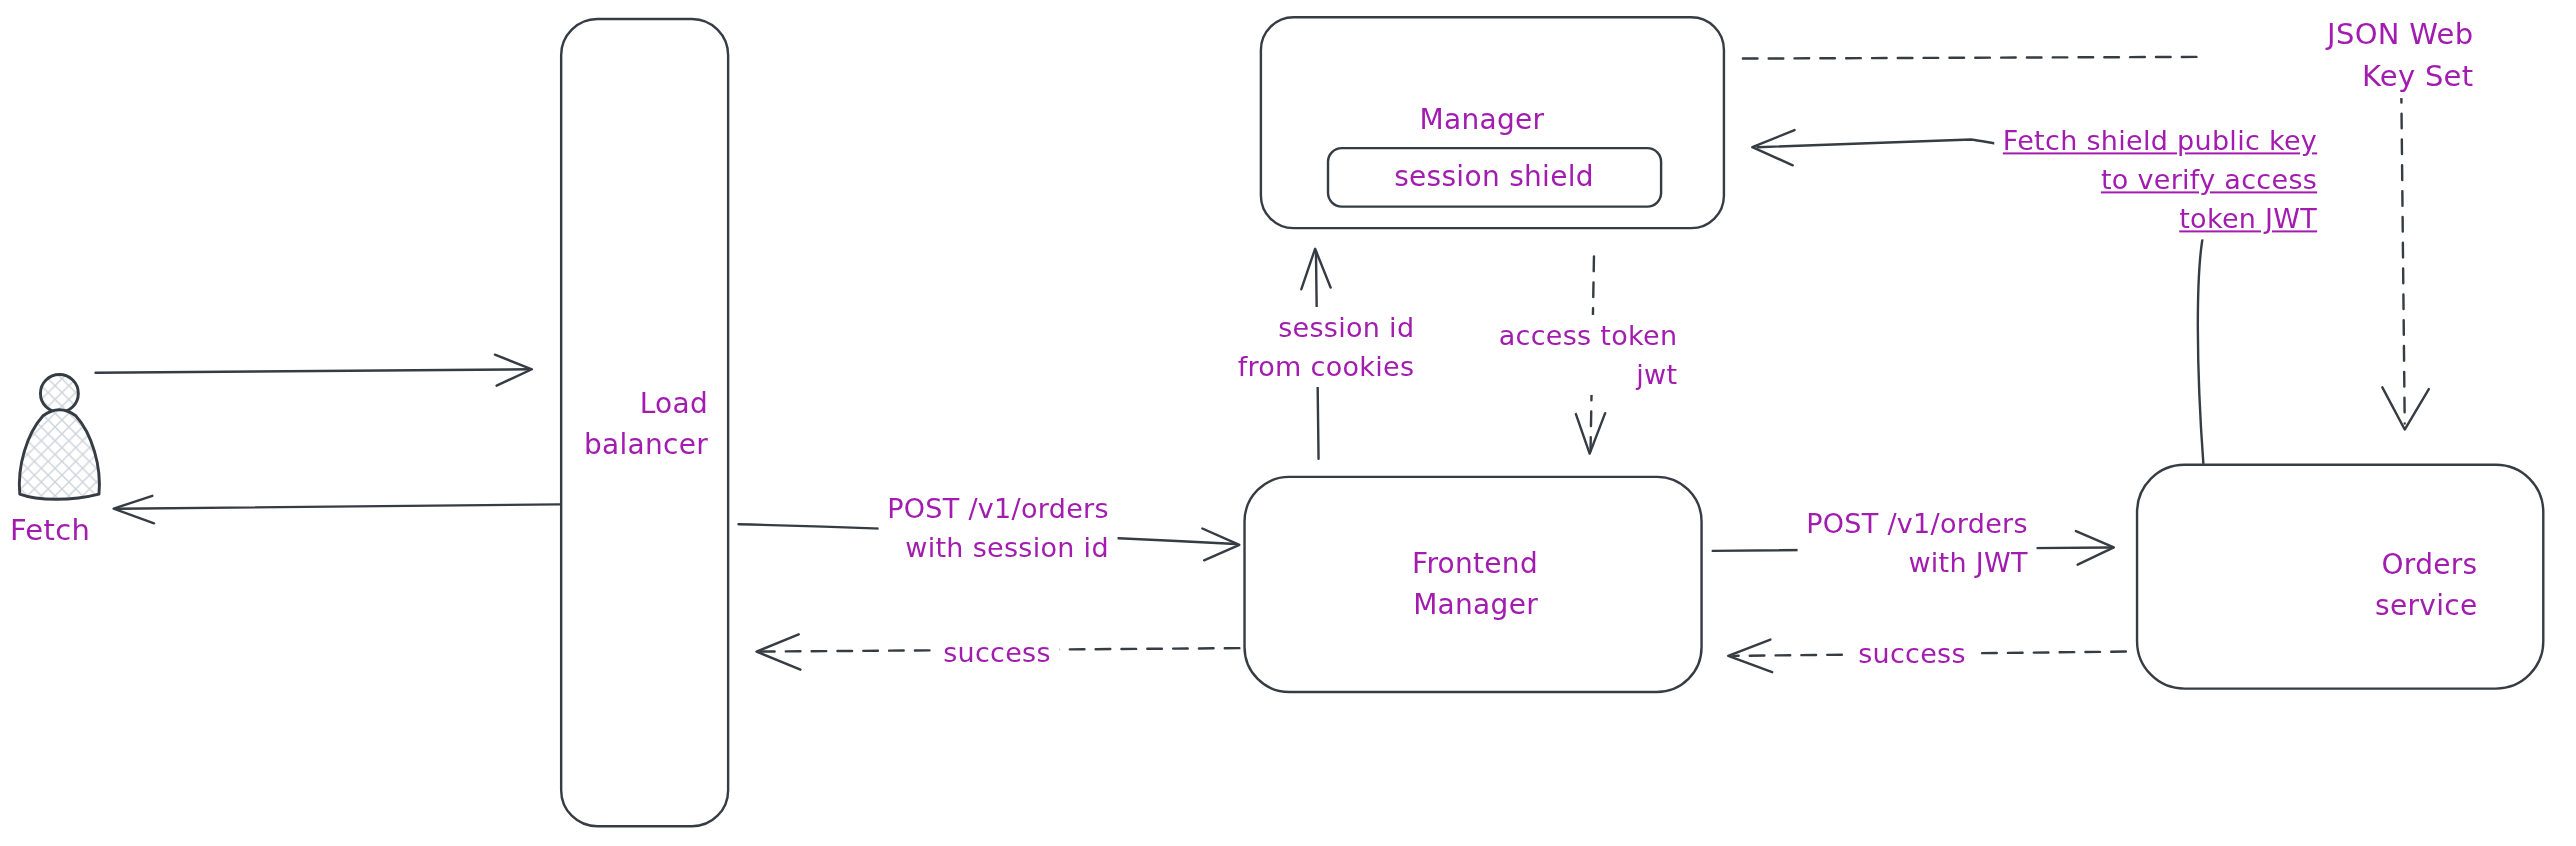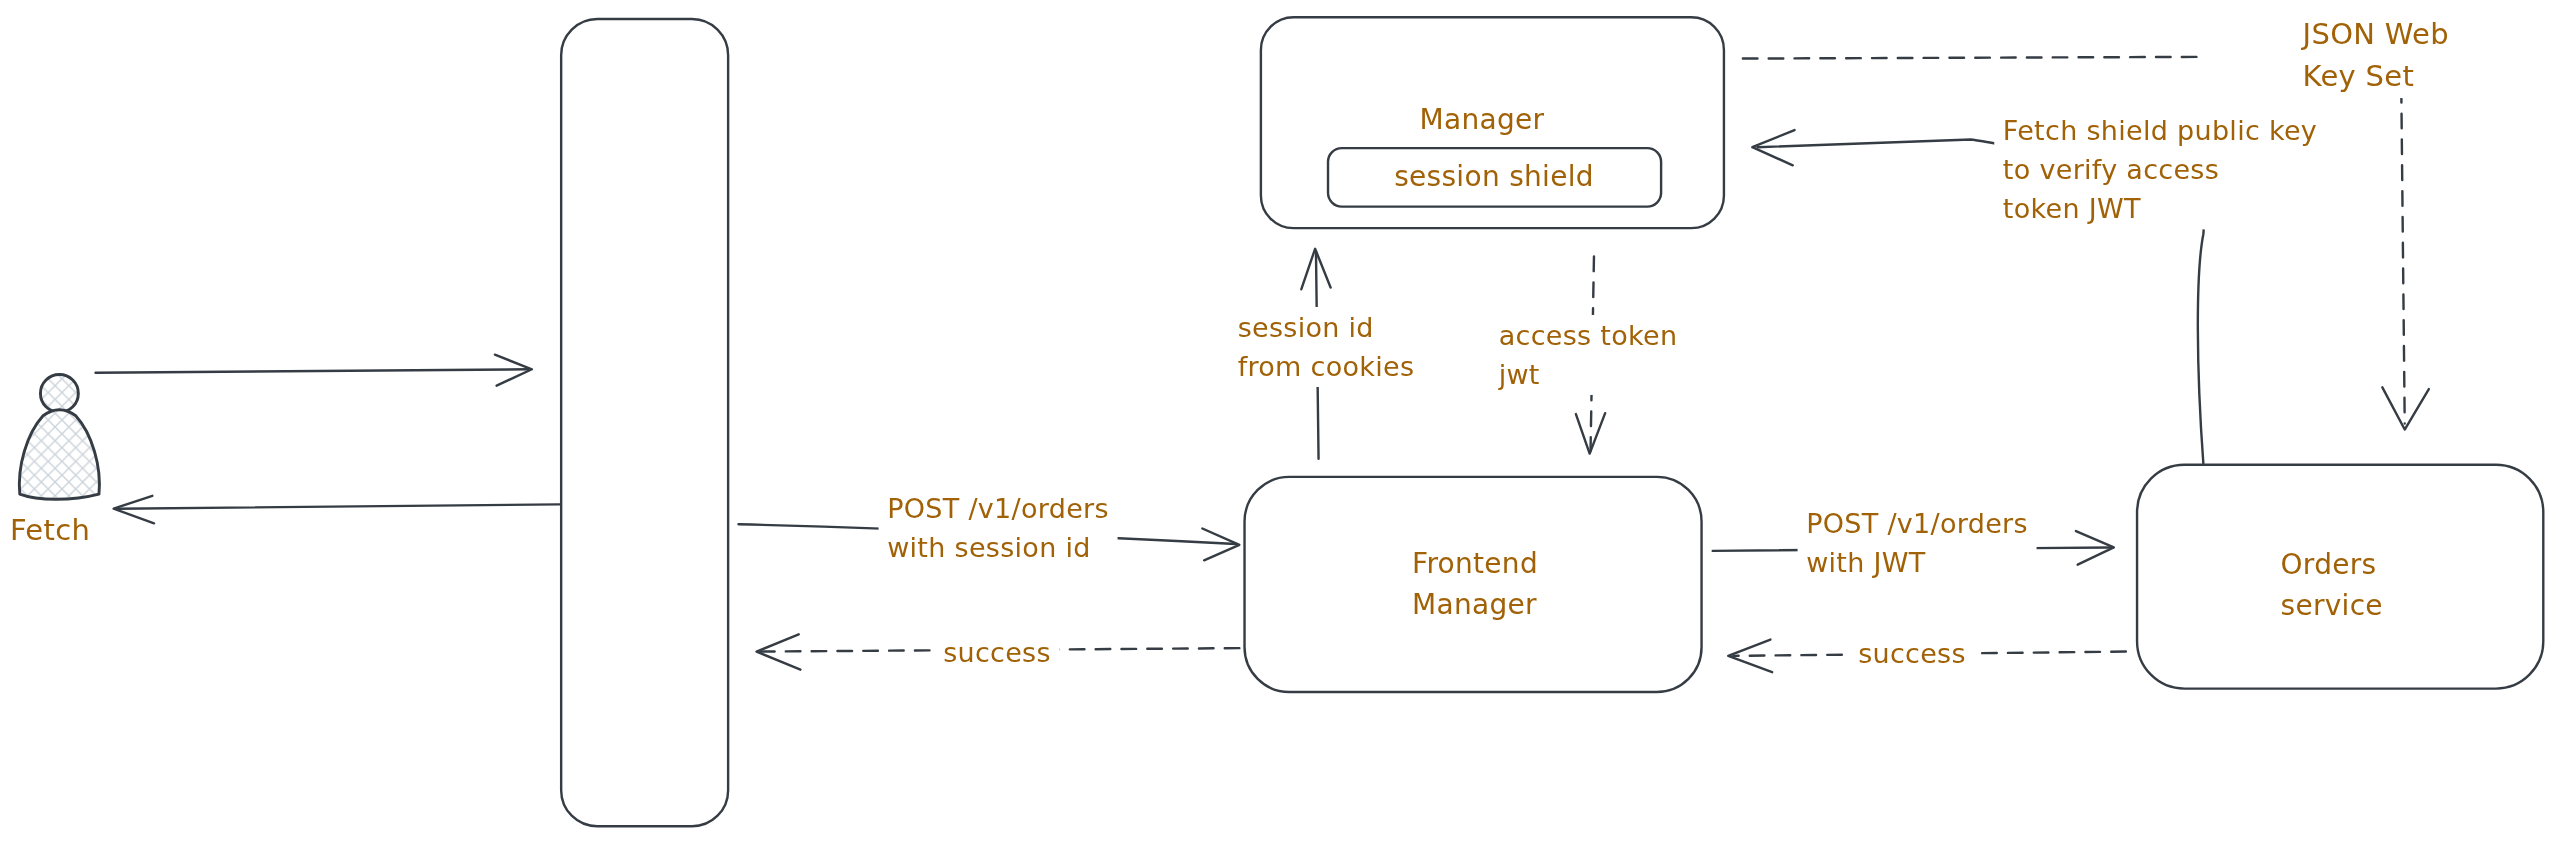--- a/index.html
+++ b/index.html
@@ -8,22 +8,22 @@
     width: 2576px;
     height: 847px;
     background: #ffffff;
     font-family: "DejaVu Sans", "Liberation Sans", sans-serif;
     overflow: hidden;
   }
   #diagram-svg { position: absolute; left: 0; top: 0; }
   .lbl {
     position: absolute;
     transform: translate(-50%, -50%);
-    text-align: left;
-    color: #a16207;
+    text-align: right;
+    color: #a21caf;
     white-space: pre-line;
     line-height: 1.45;
     letter-spacing: 0.3px;
     font-weight: 500;
   }
   .bg { background: #ffffff; padding: 0.9px 8.6px; }
   .fs30 { font-size: 26px; }
   .fs31 { font-size: 27px; }
   .fs33 { font-size: 28px; }
   .fs34 { font-size: 29px; }
@@ -87,35 +87,37 @@
         <path d="M 2790 102 L 2794 492"></path>
       </g>
       <path d="M 928 737 L 879 757 L 930 778"></path>
       <path d="M 1831 481 L 1847 527 L 1865 480"></path>
       <path d="M 2057 743 L 2008 762 L 2059 781"></path>
       <path d="M 2768 450 L 2794 499 L 2822 452"></path>
     </g>
   </svg>
 
   <div class="lbl fs34" style="left:50px;  top:530px;">Fetch</div>
+  <div class="lbl fs33" style="left:646px; top:425px;">Load
+balancer</div>
   <div class="lbl fs33" style="left:1482px; top:120px;">Manager</div>
   <div class="lbl fs33" style="left:1494px; top:177px;">session shield</div>
   <div class="lbl fs33" style="left:1475px; top:585px;">Frontend
 Manager</div>
   <div class="lbl fs33" style="left:2343px; top:586px;margin-left:36px;">Orders service</div>
 
   <div class="lbl bg fs31" style="left:998px; top:528px;">POST /v1/orders
 with session id</div>
   <div class="lbl bg fs31" style="left:997px; top:652px;">success</div>
   <div class="lbl bg fs31" style="left:1326px; top:347px;">session id
 from cookies</div>
   <div class="lbl bg fs31" style="left:1588px; top:355px;">access token
 jwt</div>
   <div class="lbl bg fs31" style="left:1917px; top:543px;">POST /v1/orders
 with JWT</div>
   <div class="lbl bg fs31" style="left:1912px; top:653px;">success</div>
-  <div class="lbl bg fs31" style="left:2160px; top:170px;">Fetch shield public key
+  <div class="lbl bg fs31" style="left:2160px; top:180px;text-decoration:underline;">Fetch shield public key
 to verify access
 token JWT</div>
   <div class="lbl bg fs34" style="left:2388px; top:55px;">JSON Web Key Set</div>
 
 </div>
 
 
 </body></html>

